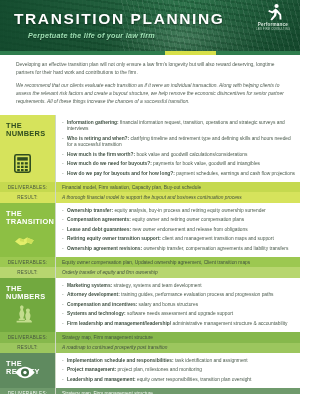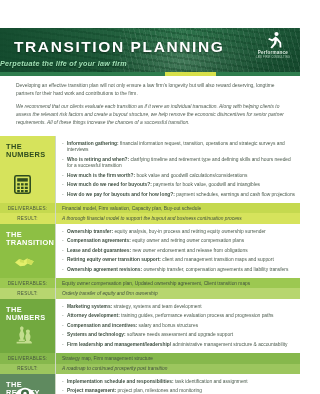--- a/index.html
+++ b/index.html
@@ -6,23 +6,22 @@
   body{
     width:300px;height:394px;overflow:hidden;
     background:#ffffff;
     font-family:"Liberation Sans", sans-serif;
     -webkit-font-smoothing:antialiased;
   }
   .page{position:relative;width:300px;height:394px;}
 
   
   .header{
-    position:relative;height:48px;width:300px;overflow:hidden;
+    position:relative;height:55px;width:300px;overflow:hidden;
     background:#1f5c3a;
-    margin-top:28px;
   }
   .header-photo{
     position:absolute;inset:0;
     background:
       linear-gradient(100deg, rgba(18,72,44,.92) 0%, rgba(18,72,44,.55) 38%, rgba(24,86,52,.30) 60%, rgba(16,66,40,.80) 100%),
       repeating-linear-gradient(88deg, rgba(255,255,255,.055) 0px, rgba(255,255,255,.055) 1px, rgba(0,0,0,0) 1px, rgba(0,0,0,0) 4px),
       repeating-linear-gradient(8deg, rgba(0,0,0,.16) 0px, rgba(0,0,0,.16) 2px, rgba(255,255,255,.05) 2px, rgba(255,255,255,.05) 6px),
       radial-gradient(ellipse 120px 40px at 62% 70%, rgba(190,225,200,.30), rgba(0,0,0,0) 70%),
       linear-gradient(#2d7a4d,#17512f);
   }
@@ -32,21 +31,21 @@
     opacity:.75;
   }
   .title{
     position:absolute;left:14px;top:11px;
     color:#ffffff;font-size:15.5px;font-weight:bold;
     letter-spacing:1.6px;line-height:1;
     text-shadow:0 1px 2px rgba(0,0,0,.45);
     white-space:nowrap;
   }
   .tagline{
-    position:absolute;left:0;top:31px;
+    position:absolute;left:28px;top:31px;
     color:#9fe0b4;font-size:7.2px;font-style:italic;font-weight:bold;
     letter-spacing:.25px;white-space:nowrap;
     text-shadow:0 1px 1px rgba(0,0,0,.4);
   }
   .logo{
     position:absolute;right:5px;top:3px;width:44px;height:36px;
     text-align:center;
   }
   .logo svg{display:block;margin:0 auto;}
   .logo-word{

